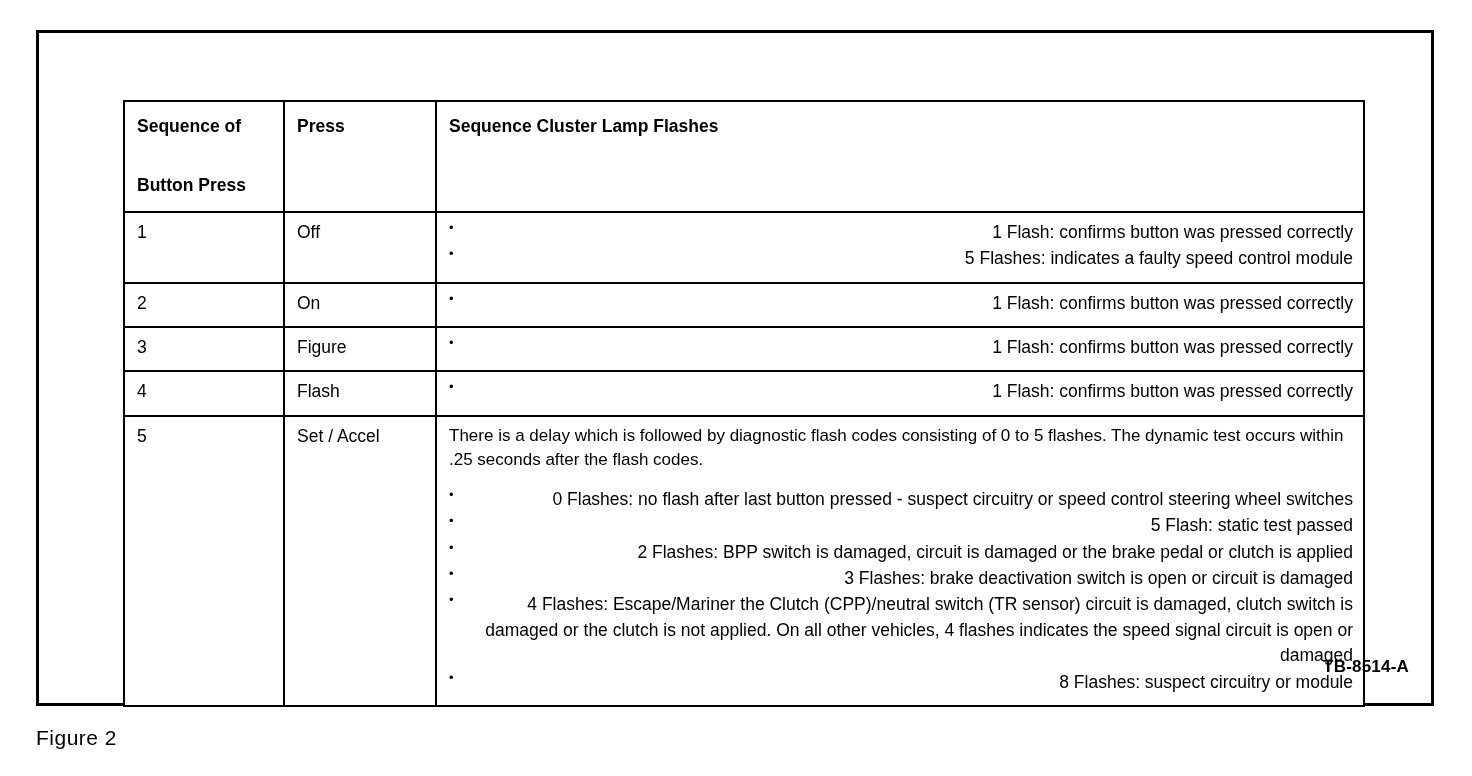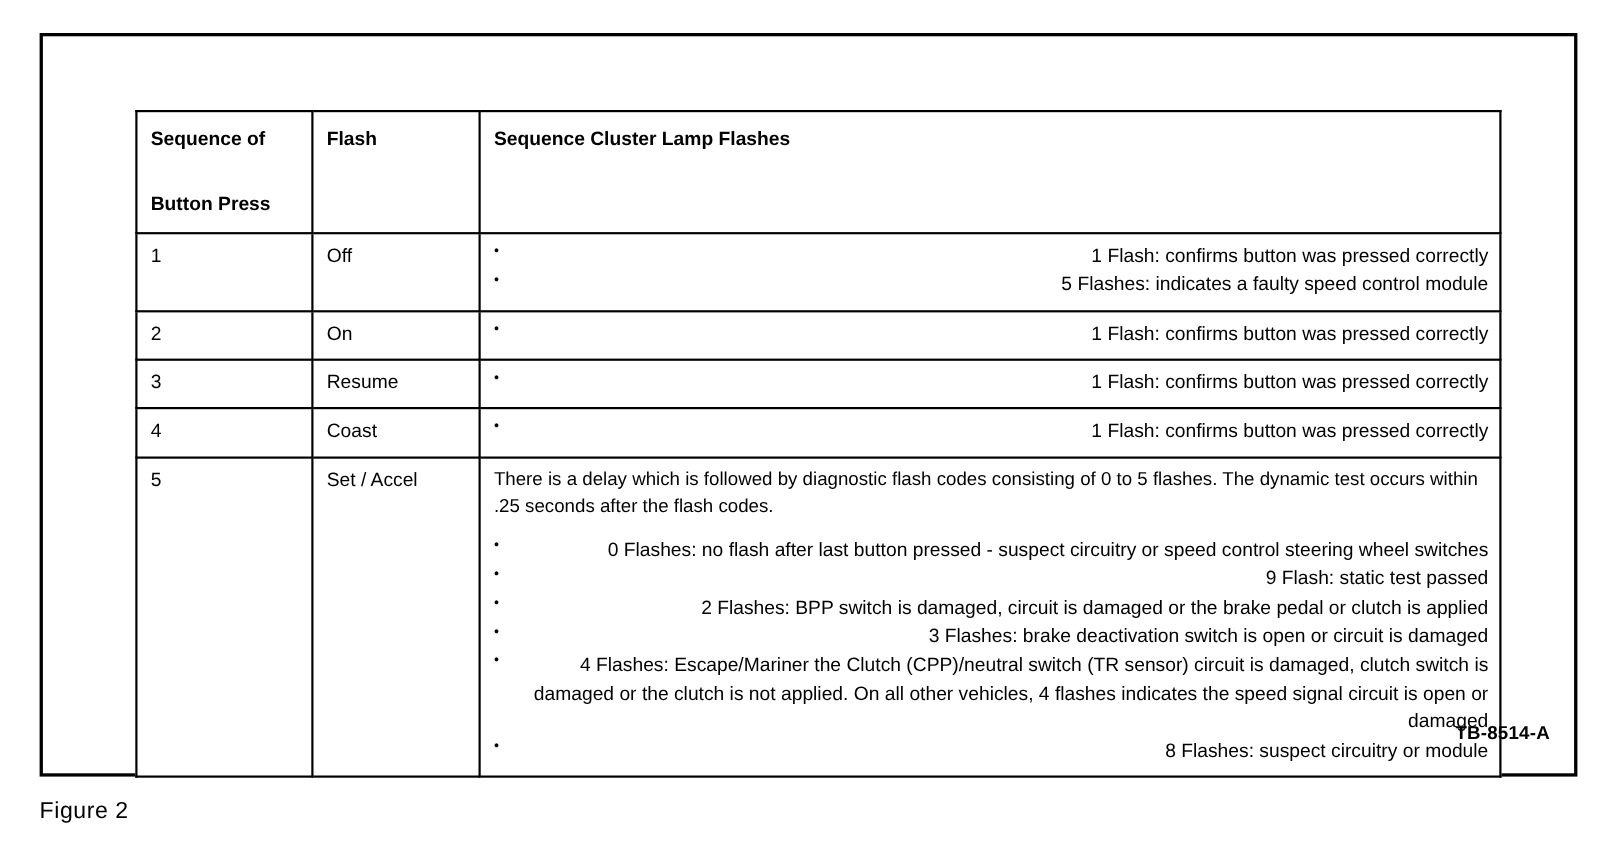--- a/index.html
+++ b/index.html
@@ -140,21 +140,21 @@
           <col class="c-seq">
           <col class="c-btn">
           <col class="c-res">
         </colgroup>
         <thead>
           <tr>
             <th>
               <span>Sequence of</span>
               <span class="hdr-seq-line2">Button Press</span>
             </th>
-            <th>Flash</th>
+            <th>Press</th>
             <th>Sequence Cluster Lamp Flashes</th>
           </tr>
         </thead>
         <tbody>
 
           <tr>
             <td class="cell-num">1</td>
             <td class="cell-btn">Off</td>
             <td>
               <ul class="flashlist">
@@ -169,46 +169,46 @@
             <td class="cell-btn">On</td>
             <td>
               <ul class="flashlist">
                 <li><span>1 Flash: confirms button was pressed correctly</span></li>
               </ul>
             </td>
           </tr>
 
           <tr>
             <td class="cell-num">3</td>
-            <td class="cell-btn">Resume</td>
+            <td class="cell-btn">Figure</td>
             <td>
               <ul class="flashlist">
                 <li><span>1 Flash: confirms button was pressed correctly</span></li>
               </ul>
             </td>
           </tr>
 
           <tr>
             <td class="cell-num">4</td>
-            <td class="cell-btn">Coast</td>
+            <td class="cell-btn">Flash</td>
             <td>
               <ul class="flashlist">
                 <li><span>1 Flash: confirms button was pressed correctly</span></li>
               </ul>
             </td>
           </tr>
 
           <tr class="row-tall">
             <td class="cell-num">5</td>
             <td class="cell-btn">Set / Accel</td>
             <td>
               <p class="intro-para">There is a delay which is followed by diagnostic flash codes consisting of 0 to 5 flashes. The dynamic test occurs within .25 seconds after the flash codes.</p>
               <ul class="flashlist">
                 <li><span>0 Flashes: no flash after last button pressed - suspect circuitry or speed control steering wheel switches</span></li>
-                <li><span>9 Flash: static test passed</span></li>
+                <li><span>5 Flash: static test passed</span></li>
                 <li><span>2 Flashes: BPP switch is damaged, circuit is damaged or the brake pedal or clutch is applied</span></li>
                 <li><span>3 Flashes: brake deactivation switch is open or circuit is damaged</span></li>
                 <li><span>4 Flashes: Escape/Mariner the Clutch (CPP)/neutral switch (TR sensor) circuit is damaged, clutch switch is damaged or the clutch is not applied. On all other vehicles, 4 flashes indicates the speed signal circuit is open or damaged</span></li>
                 <li><span>8 Flashes: suspect circuitry or module</span></li>
               </ul>
             </td>
           </tr>
 
         </tbody>
       </table>

